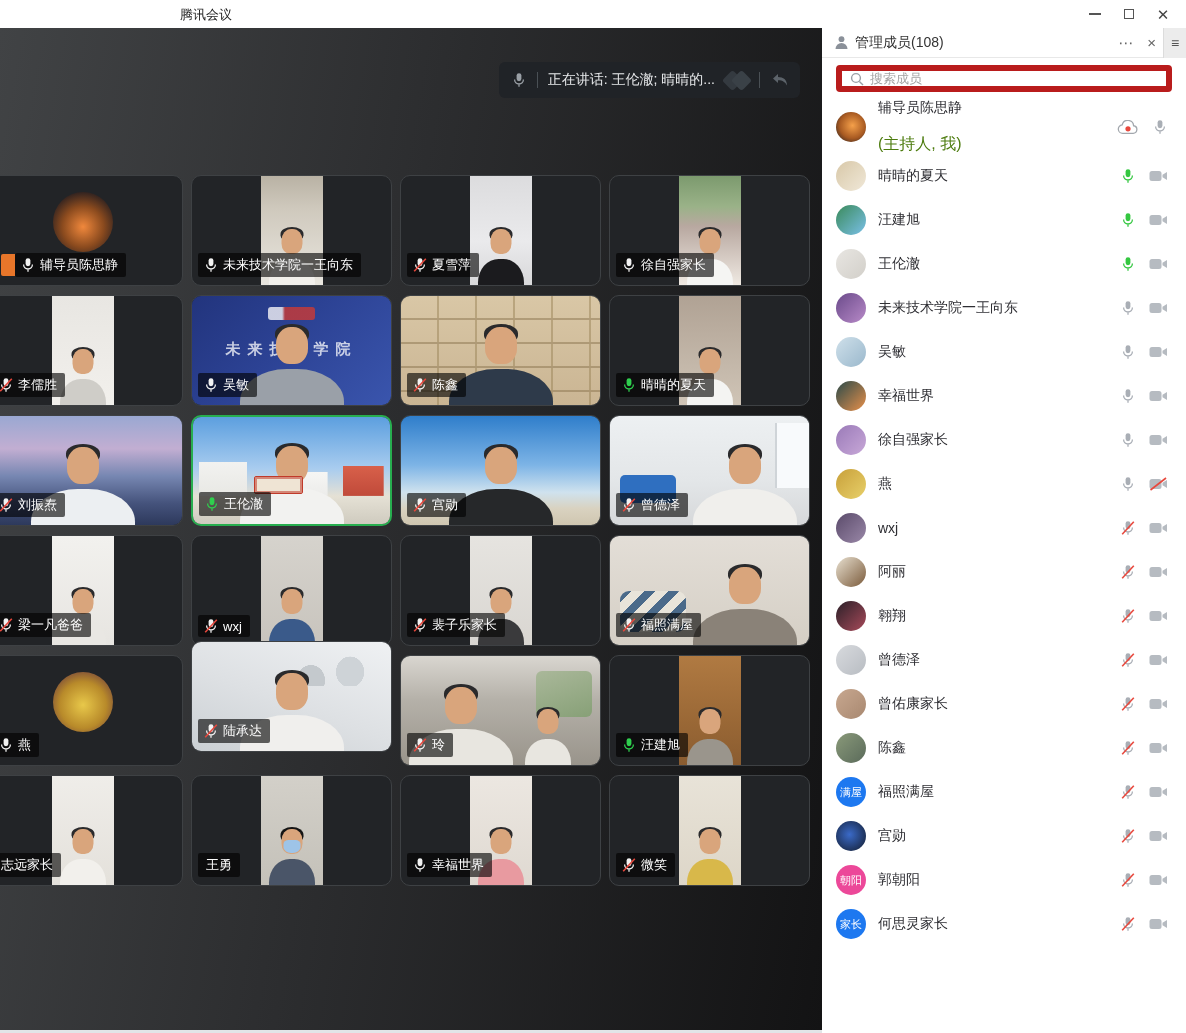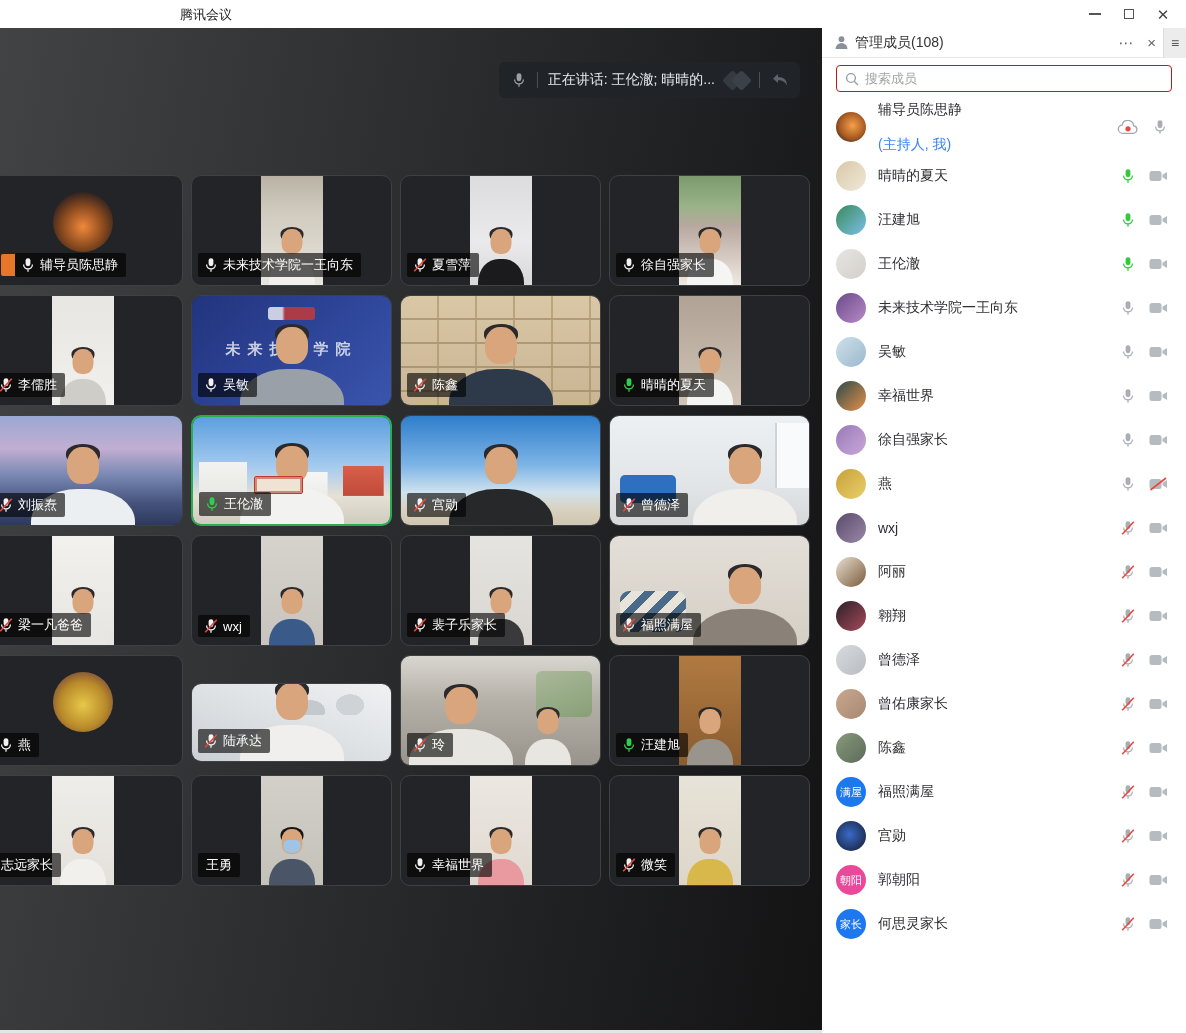--- a/index.html
+++ b/index.html
@@ -98,33 +98,33 @@
   
   .sidebar { position:absolute; top:28px; right:0; width:364px; height:1005px; background:#ffffff; z-index:10;
              display:flex; flex-direction:column; }
   .sb-header { height:30px; border-bottom:1px solid #e8e8e8; display:flex; align-items:center; padding-left:12px; flex:none; }
   .sb-title { font-size:14px; color:#333; margin-left:6px; }
   .sb-header-icons { margin-left:auto; display:flex; align-items:center; }
   .hdr-ic { font-size:15px; color:#666; padding:0 7px; cursor:pointer; line-height:30px; }
   .menu-tab { width:23px; height:30px; background:#ececec; border-left:1px solid #dcdcdc; color:#555;
               display:flex; align-items:center; justify-content:center; font-size:14px; cursor:pointer; }
   .sb-search { padding:7px 14px 6px; flex:none; }
-  .search-box { display:flex; align-items:center; gap:6px; height:27px; border:1px solid #b91c1c; border-radius:4px;
+  .search-box { display:flex; align-items:center; gap:6px; height:27px; border:6px solid #b91c1c; border-radius:4px;
                 padding:0 8px; background:#fff; }
   .search-box input { border:none; outline:none; font-size:13px; color:#333; width:100%; background:transparent; }
   .search-box input::placeholder { color:#a2a2a2; }
 
   .m-list { flex:1; overflow:hidden; padding-top:2px; }
   .m-row { display:flex; align-items:center; height:44px; padding:0 18px 0 14px; cursor:pointer; }
   .m-row.host { height:54px; }
   .m-avatar { width:30px; height:30px; border-radius:50%; flex:none; overflow:hidden; }
   .m-avatar.txt { background:#1d78f0; color:#fff; font-size:11px; display:flex; align-items:center; justify-content:center; }
   .m-info { margin-left:12px; min-width:0; }
   .m-name { font-size:14px; color:#2e2e33; white-space:nowrap; overflow:hidden; text-overflow:ellipsis; }
-  .m-sub { font-size:14px; color:#3b82f6; margin-top:17px; }
+  .m-sub { font-size:16px; color:#4d7c0f; margin-top:17px; }
   .m-icons { margin-left:auto; display:flex; align-items:center; gap:13px; }
 
   .sb-footer { flex:none; height:43px; border-top:1px solid #e8e8e8; display:flex; align-items:center;
                justify-content:center; gap:18px; }
   .btn { height:28px; border-radius:4px; font-size:13px; display:flex; align-items:center; padding:0 14px; cursor:pointer; }
   .btn-primary { background:#1d6bfa; color:#fff; }
   .btn-outline { background:#fff; border:1px solid #d9d9d9; color:#1d6bfa; }
   .caret { font-size:10px; margin-left:4px; }
   .icon-svg { display:block; }
 </style>
@@ -500,21 +500,21 @@
             <span class="label ">
               <svg class="icon-svg" width="16" height="16" viewBox="0 0 16 16">
    <rect x="5.6" y="1.2" width="4.8" height="8" rx="2.4" fill="#f2f2f2"></rect>
    <path d="M3.6 7.6a4.4 4.4 0 0 0 8.8 0" fill="none" stroke="#f2f2f2" stroke-width="1.3"></path>
    <line x1="8" y1="12.4" x2="8" y2="14.8" stroke="#f2f2f2" stroke-width="1.3"></line>
    </svg>
               <span>燕</span>
             </span>
           </div>
         </div>
-        <div class="tile c1" style="left: 191px; top: 655px; width: 201px; height: 79px;">
+        <div class="tile c1" style="left: 191px; top: 613px; width: 201px; height: 111px;">
           <div class="t-fill scene-office-lamps">
             <div class="person p-lg" style="left:50%">
     <div class="hair"></div>
               <div class="head"></div>
 
     <div class="torso" style="background:#f0efed"></div>
             </div>
           </div>
           <div class="label-row">
             <span class="label ">

